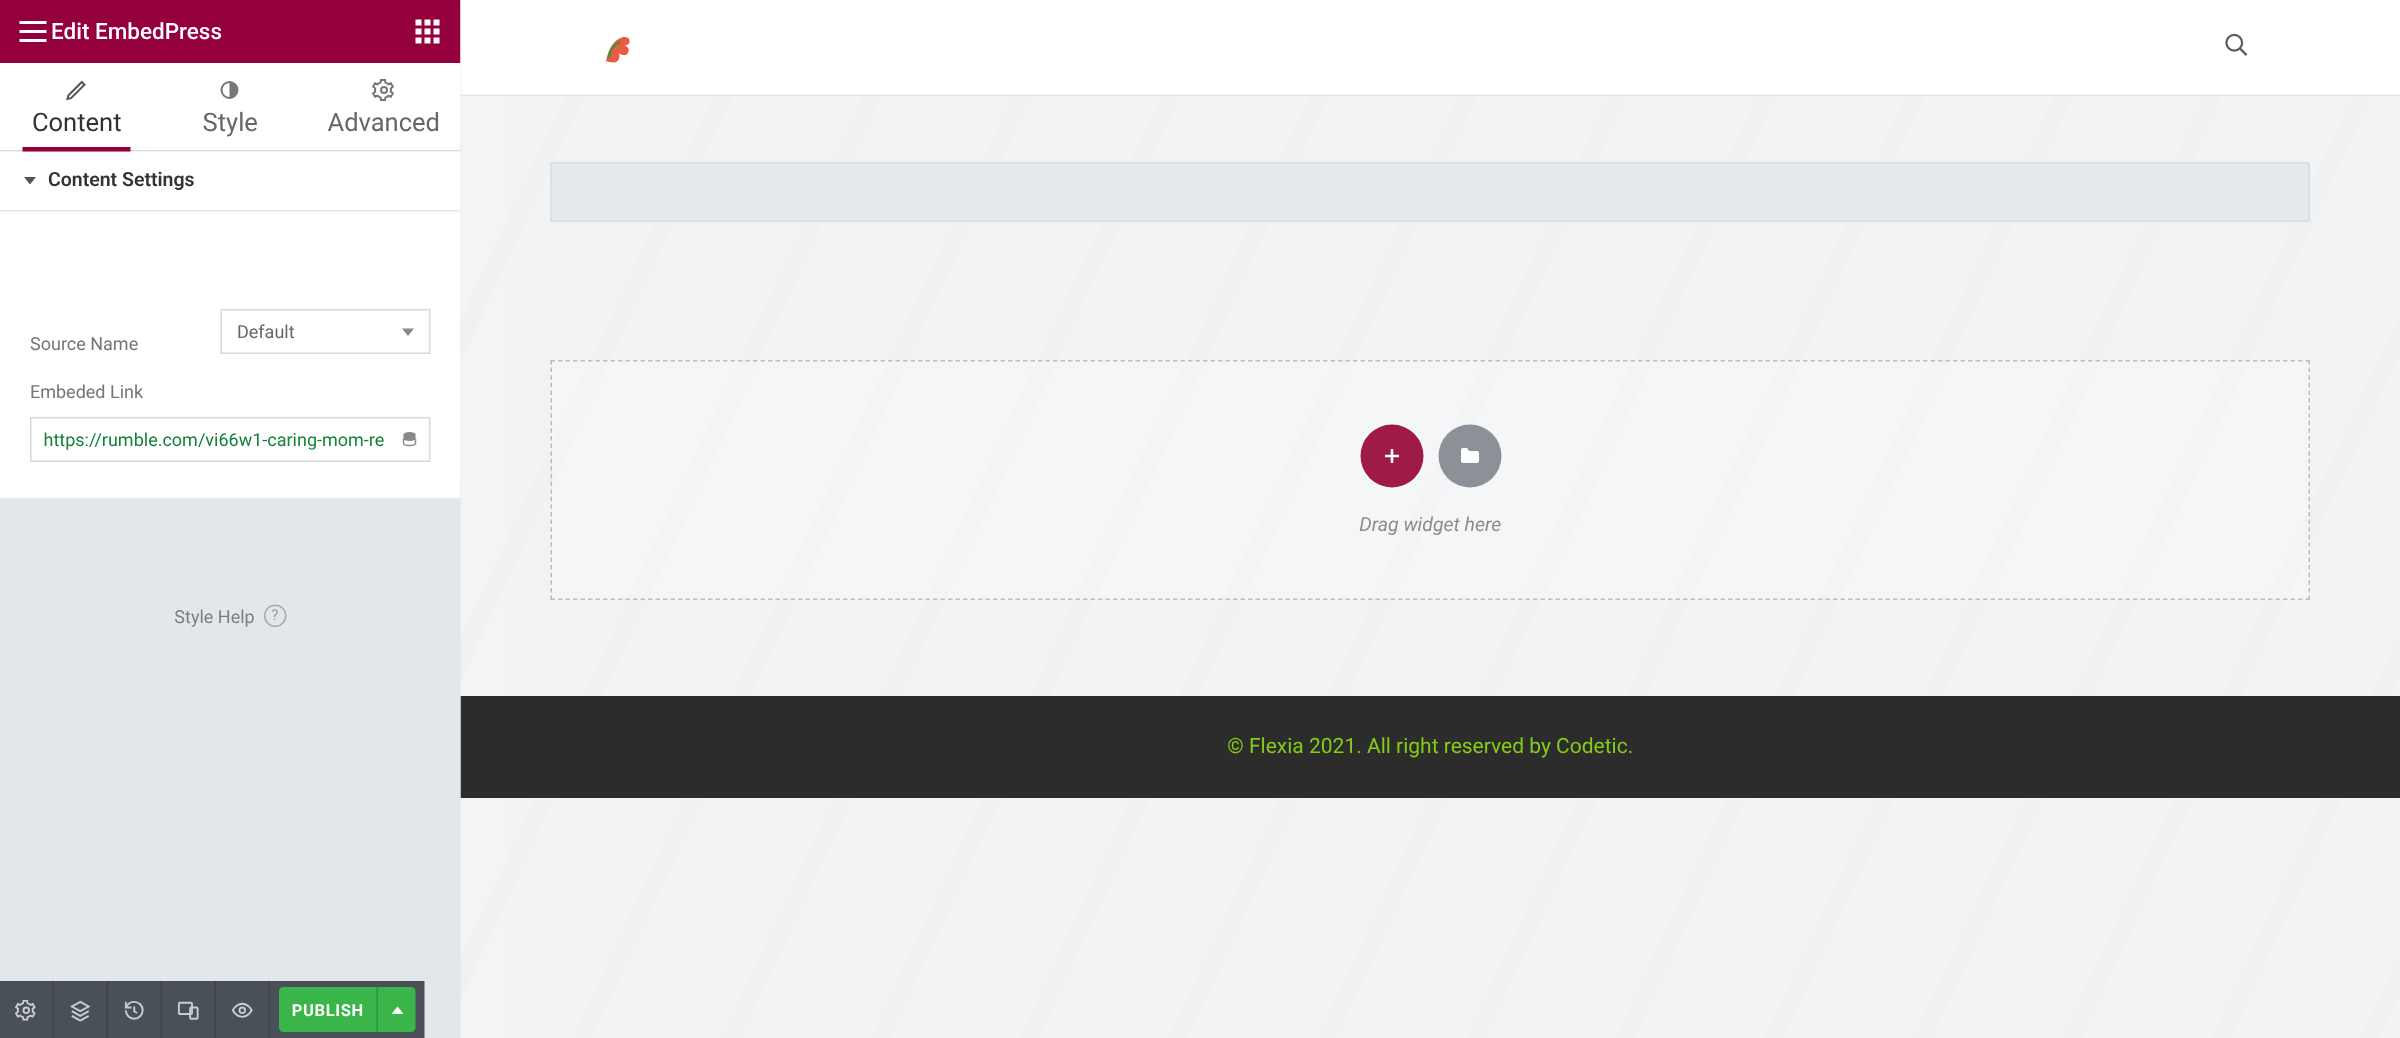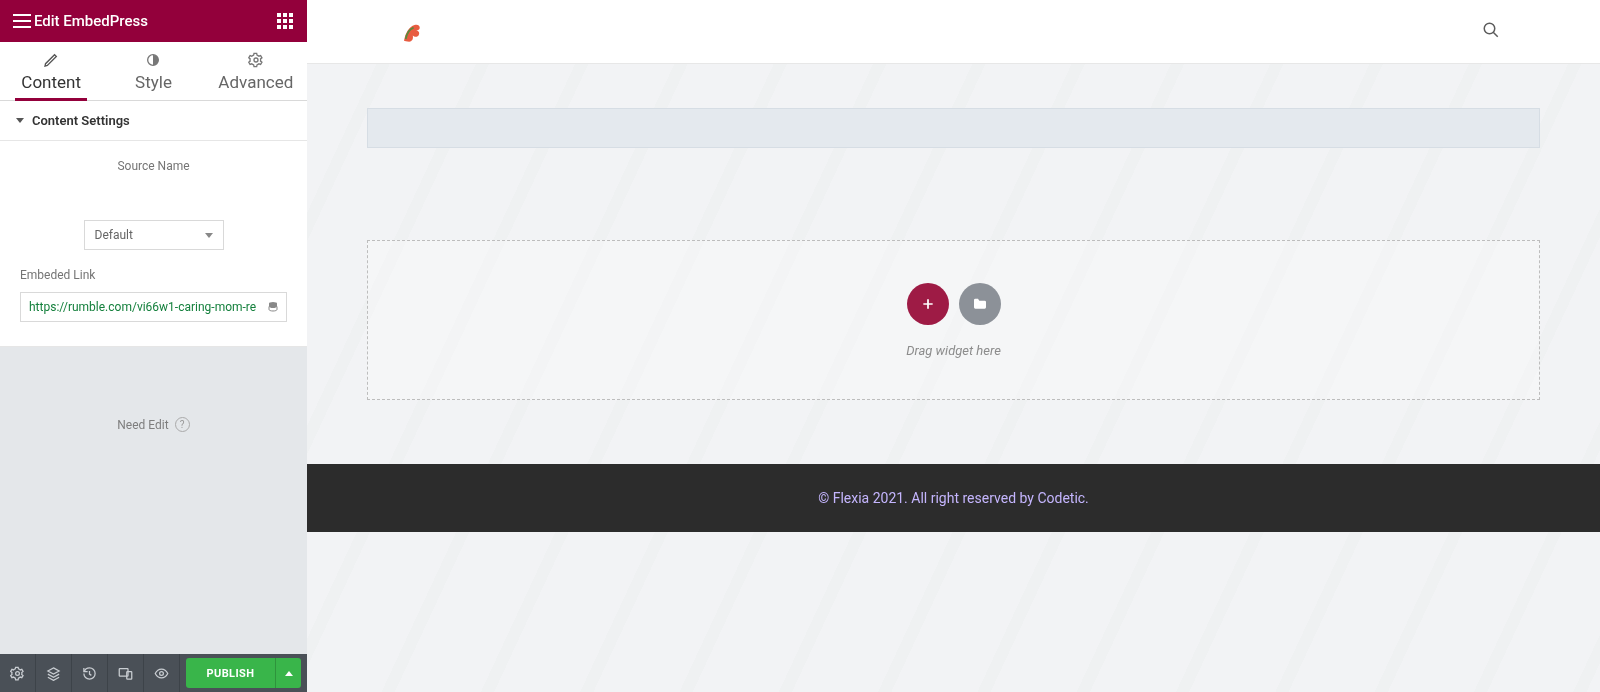--- a/index.html
+++ b/index.html
@@ -31,21 +31,21 @@
   .tab svg, .tab .tab-glyph { display:block; margin: 0 auto 4px; }
 
   .section-head {
     background: #fff; padding: 12px 16px; font-size: 13px; font-weight: 600; color: #333;
     display: flex; align-items: center; gap: 8px; border-bottom: 1px solid #e6e6e6;
     cursor: pointer;
   }
   .caret-down { width:0; height:0; border-left:4px solid transparent; border-right:4px solid transparent; border-top:5px solid #555; }
 
   .controls { background: #fff; padding: 18px 20px 24px; border-bottom: 1px solid #e6e6e6; }
-  .row { display:flex; align-items:center; margin-bottom: 18px; flex-direction: column; }
+  .row { display:flex; align-items:flex-end; margin-bottom: 18px; }
   .row label { flex: 1; font-size: 12px; color: #757575; }
   .select {
     width: 140px; height: 30px; border: 1px solid #d9d9d9; font-size: 12px; color: #666;
     display:flex; align-items:center; justify-content:space-between; padding: 0 10px; cursor:pointer;
     background:#fff;
     margin-top:47px;
   }
   .select .chev { width:0;height:0;border-left:4px solid transparent;border-right:4px solid transparent;border-top:5px solid #888; }
 
   .label-block { font-size:12px; color:#757575; margin-bottom:10px; display:flex; gap:6px;}
@@ -62,21 +62,21 @@
   }
 
   .need-help {
     text-align:center; font-size:12px; color:#7e7e7e; margin-top: 70px;
     display:flex; align-items:center; justify-content:center; gap:6px;
   }
   .help-circle { width:15px; height:15px; border:1px solid #aaa; border-radius:50%; font-size:10px; line-height:13px; text-align:center; color:#999; }
 
   
   .bottombar {
-    position:absolute; left:0; bottom:0; width:307px; height:38px;
+    position:absolute; left:0; bottom:0; width:283px; height:38px;
     background:#4a5057; display:flex; align-items:stretch;
   }
   .bottombar .b-btn {
     width: 36px; display:flex; align-items:center; justify-content:center;
     color:#c9cdd2; cursor:pointer; border-right:1px solid #3d4349;
   }
   .publish {
     flex:1; display:flex; margin:4px 6px; background:#39b54a; border-radius:3px; overflow:hidden;
   }
   .publish .lbl { flex:1; display:flex; align-items:center; justify-content:center; color:#fff; font-size:11px; font-weight:700; letter-spacing:.4px; cursor:pointer;}
@@ -113,21 +113,21 @@
     display:flex; flex-direction:column; align-items:center; justify-content:center; gap:18px;
   }
   .zone-btns { display:flex; gap:10px; }
   .circle-btn { width:42px; height:42px; border-radius:50%; display:flex; align-items:center; justify-content:center; color:#fff; cursor:pointer;}
   .circle-add { background:#9e1b45; }
   .circle-folder { background:#8c9198; }
   .zone-hint { font-size:13px; color:#8c8c8c; font-style:italic; }
 
   .footer {
     position:absolute; left:0; right:0; top:464px; height:68px;
-    background:#2c2c2c; color:#c4b5fd; font-size:14px;
+    background:#2c2c2c; color:#84cc16; font-size:14px;
     display:flex; align-items:center; justify-content:center;
   }
 
   
   .collapse-handle {
     position:absolute; left:307px; top:320px; width:18px; height:48px;
     background:#e4e7ea; border:1px solid #d5d8db; border-left:none;
     border-radius:0 6px 6px 0;
     display:flex; align-items:center; justify-content:center; cursor:pointer;
     color:#888; font-size:12px;
@@ -209,21 +209,21 @@
         <svg width="12" height="12" viewBox="0 0 24 24" fill="#888">
             <ellipse cx="12" cy="5" rx="8" ry="3"></ellipse>
             <path d="M4 5v6c0 1.7 3.6 3 8 3s8-1.3 8-3V5"></path>
             <path d="M4 11v6c0 1.7 3.6 3 8 3s8-1.3 8-3v-6" fill="none" stroke="#888" stroke-width="2"></path>
           </svg>
       </div>
     </div>
   </div>
 
   <div class="need-help">
-    <span>Need Edit</span>
+    <span>Style Help</span>
     <span class="help-circle">?</span>
   </div>
 
   <div class="bottombar">
     <div class="b-btn">
       <svg width="15" height="15" viewBox="0 0 24 24" fill="none" stroke="currentColor" stroke-width="2">
           <circle cx="12" cy="12" r="3"></circle>
           <path d="M19 12a7 7 0 00-.2-1.7l2.1-1.6-2-3.4-2.5 1a7 7 0 00-2.9-1.7L13 2h-4l-.5 2.6A7 7 0 005.6 6.3l-2.5-1-2 3.4 2.1 1.6A7 7 0 003 12c0 .6.1 1.1.2 1.7l-2.1 1.6 2 3.4 2.5-1a7 7 0 002.9 1.7L9 22h4l.5-2.6a7 7 0 002.9-1.7l2.5 1 2-3.4-2.1-1.6c.1-.6.2-1.1.2-1.7z"></path>
         </svg>
     </div>

